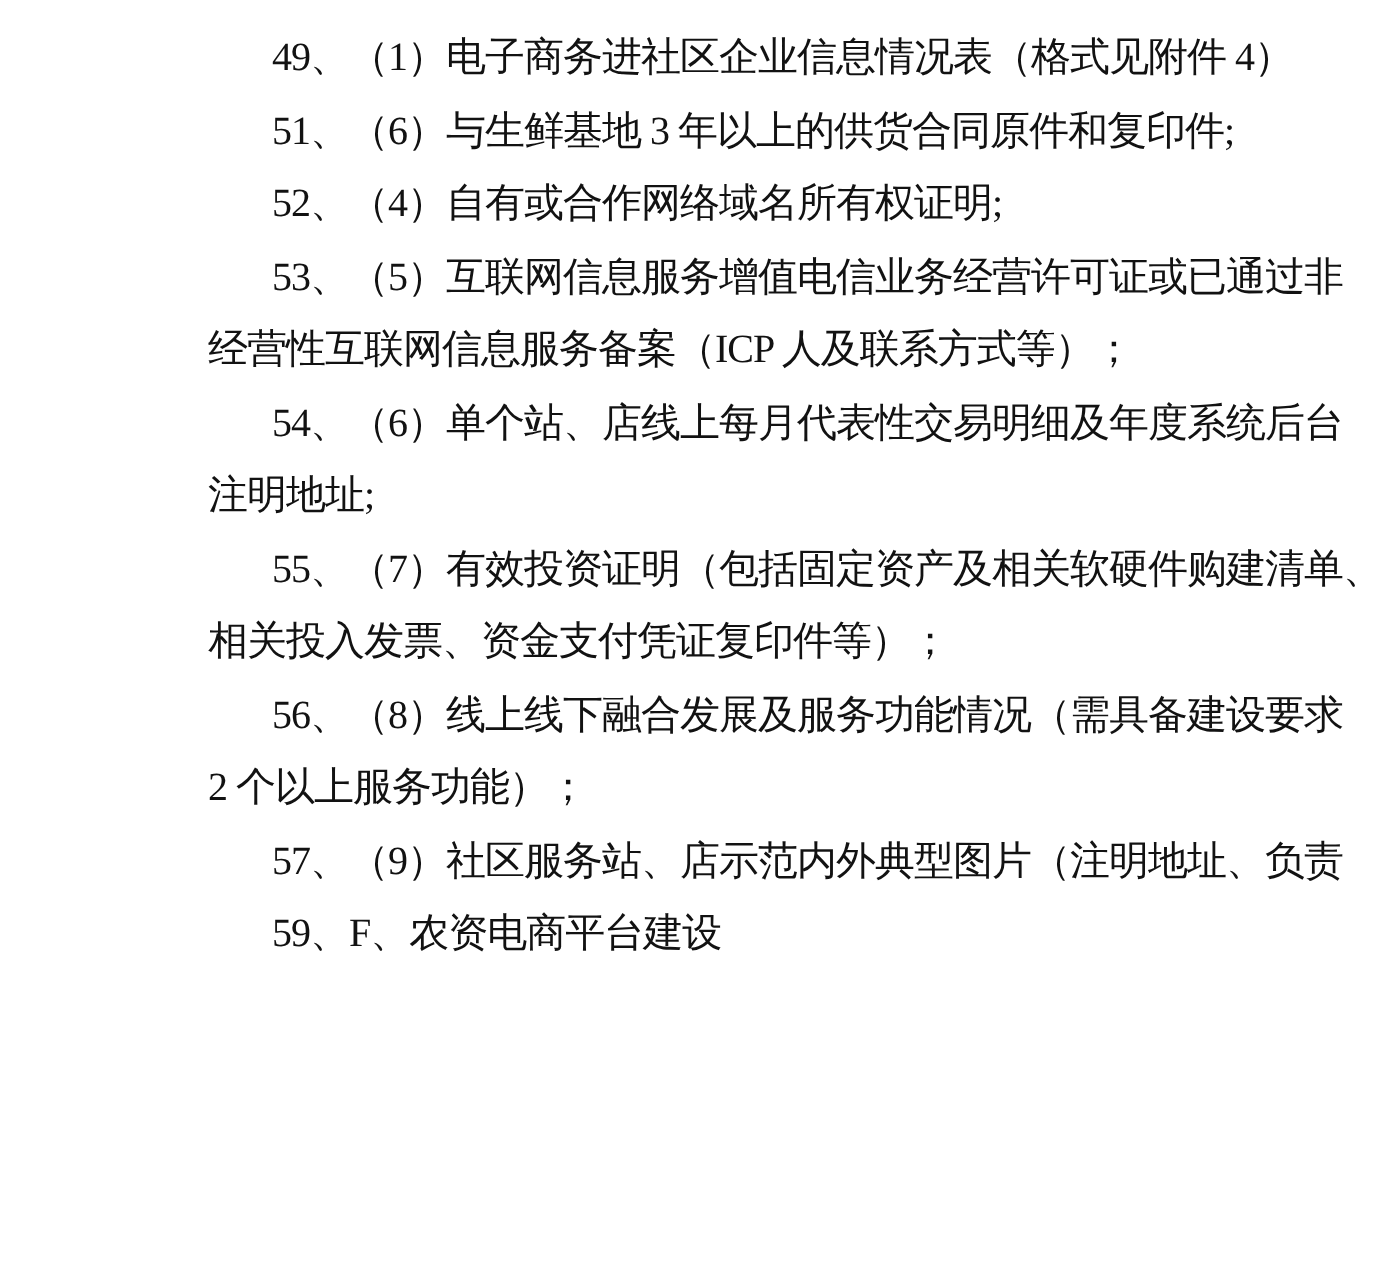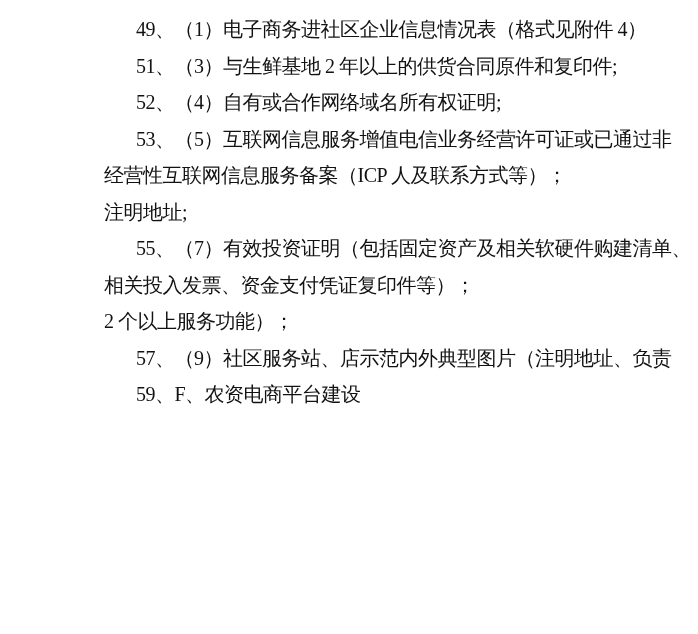--- a/index.html
+++ b/index.html
@@ -32,24 +32,26 @@
   .line.first {
     text-indent: 32px;
   }
 </style>
 </head>
 <body>
 
 <div class="page">
   <div class="doc">
     <div class="line first">49、（1）电子商务进社区企业信息情况表（格式见附件 4）</div>
-    <div class="line first">51、（3）与生鲜基地 2 年以上的供货合同原件和复印件;</div>
+    <div class="line first">51、（6）与生鲜基地 3 年以上的供货合同原件和复印件;</div>
     <div class="line first">52、（4）自有或合作网络域名所有权证明;</div>
     <div class="line first">53、（5）互联网信息服务增值电信业务经营许可证或已通过非</div>
     <div class="line">经营性互联网信息服务备案（ICP 人及联系方式等）；</div>
+    <div class="line first">54、（6）单个站、店线上每月代表性交易明细及年度系统后台</div>
     <div class="line">注明地址;</div>
     <div class="line first">55、（7）有效投资证明（包括固定资产及相关软硬件购建清单、</div>
     <div class="line">相关投入发票、资金支付凭证复印件等）；</div>
+    <div class="line first">56、（8）线上线下融合发展及服务功能情况（需具备建设要求</div>
     <div class="line">2 个以上服务功能）；</div>
     <div class="line first">57、（9）社区服务站、店示范内外典型图片（注明地址、负责</div>
     <div class="line first">59、F、农资电商平台建设</div>
   </div>
 </div>
 
 </body></html>

